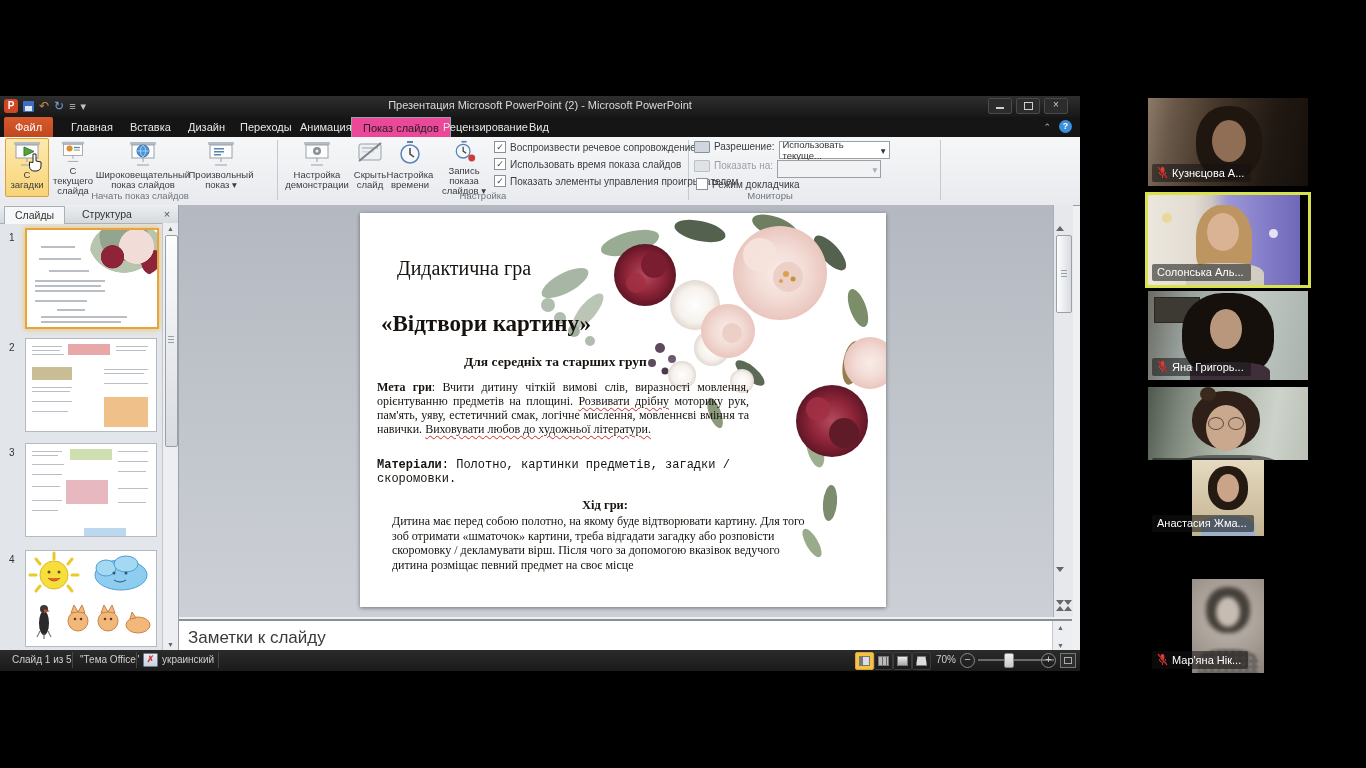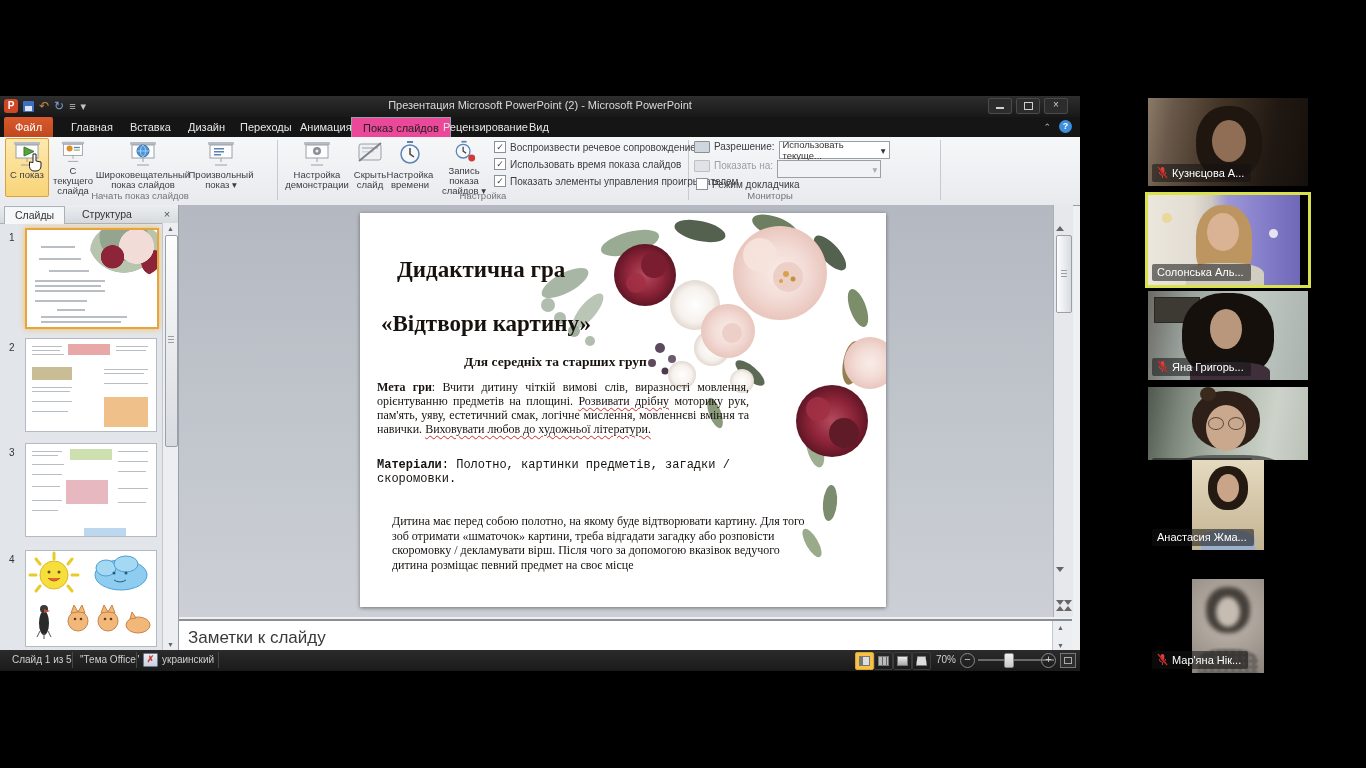--- a/index.html
+++ b/index.html
@@ -72,21 +72,21 @@
   .pane-scroll{position:absolute;left:162px;top:18px;width:15px;height:427px;background:#eceef1;border-left:1px solid #c4c8ce;}
   .sthumb{position:absolute;left:2px;width:11px;background:linear-gradient(#fdfdfd,#d8dbe0);border:1px solid #9aa0a8;border-radius:2px;}
   .grip{position:absolute;left:2px;width:6px;height:1px;background:#9aa0a8;}
   .sarrow{position:absolute;left:0;width:15px;font-size:7px;color:#666;text-align:center;}
 
   
   .editor{position:absolute;left:179px;top:109px;width:874px;height:412px;
           background:linear-gradient(#b4b8c0,#ccd0d6);}
   .slide{position:absolute;left:181px;top:8px;width:526px;height:394px;background:#fff;
          box-shadow:0 1px 4px rgba(0,0,0,.45);font-family:"Liberation Serif",serif;color:#17120e;overflow:hidden;}
-  .sl-h1{position:absolute;left:37px;top:44px;font-size:23px;font-weight:bold;}
+  .sl-h1{position:absolute;left:37px;top:44px;font-size:20px;font-weight:normal;}
   .sl-h2{position:absolute;left:21px;top:98px;font-size:23px;font-weight:bold;}
   .sl-sub{position:absolute;left:104px;top:141px;font-size:13.5px;font-weight:bold;}
   .sl-meta{position:absolute;left:17px;top:167px;width:372px;font-size:12px;line-height:14px;text-align:justify;}
   .sl-mat{position:absolute;left:17px;top:245px;width:400px;font-size:12px;font-family:Liberation Mono, monospace;}
   .sl-flowlab{position:absolute;left:30px;top:285px;width:430px;text-align:center;font-size:12.5px;font-weight:bold;}
   .sl-flow{position:absolute;left:32px;top:301px;width:420px;font-size:12px;line-height:14.5px;}
   .wavy{text-decoration:underline wavy #cc2a2a 1px;text-underline-offset:2px;}
   .bold{font-weight:bold;}
 
   
@@ -182,21 +182,21 @@
       <div class="gsep" style="left:688px;"></div>
       <div class="gsep" style="left:940px;"></div>
 
       <div class="bigbtn hl" style="left:5px;width:42px;">
         <svg width="32" height="28" viewBox="0 0 32 28">
           <rect x="3" y="2" width="26" height="3" rx="1" fill="#b5bcc4"></rect>
           <rect x="5" y="5" width="22" height="13" fill="#fdfdfd" stroke="#9aa0a8"></rect>
           <path d="M16 18 v4 M10 25 h12" stroke="#9aa0a8" fill="none"></path>
           <polygon points="13,7 23,11.5 13,16" fill="#54a33c" stroke="#3c7a2a"></polygon>
         </svg>
-        <span>С показ</span>
+        <span>С загадки</span>
       </div>
       <div class="bigbtn" style="left:49px;width:48px;">
         <svg width="32" height="28" viewBox="0 0 32 28">
           <rect x="3" y="2" width="26" height="3" rx="1" fill="#b5bcc4"></rect>
           <rect x="5" y="5" width="22" height="13" fill="#fdfdfd" stroke="#9aa0a8"></rect>
           <path d="M16 18 v4 M10 25 h12" stroke="#9aa0a8" fill="none"></path>
           <circle cx="12" cy="10" r="3.5" fill="#d98f2d"></circle>
           <rect x="17" y="8" width="7" height="1.5" fill="#5b84b5"></rect>
           <rect x="17" y="11" width="7" height="1.5" fill="#9fb66a"></rect>
         </svg>
@@ -487,20 +487,21 @@
           <circle cx="472" cy="208" r="36" fill="url(#gburg)"></circle>
           <circle cx="484" cy="220" r="15" fill="#5f1b28"></circle>
           <circle cx="458" cy="196" r="12" fill="#a23045" opacity=".85"></circle>
         </svg>
 
         <div class="sl-h1">Дидактична гра</div>
         <div class="sl-h2">«Відтвори картину»</div>
         <div class="sl-sub">Для середніх та старших груп</div>
         <div class="sl-meta"><span class="bold">Мета гри</span><span>: Вчити дитину чіткій вимові слів, виразності мовлення, орієнтуванню предметів на площині. </span><span class="wavy">Розвивати дрібну</span><span> моторику рук, пам'ять, уяву, естетичний смак, логічне мислення, мовленнєві вміння та навички. </span><span class="wavy">Виховувати любов до художньої літератури.</span></div>
         <div class="sl-mat"><span class="bold">Матеріали</span><span>: Полотно, картинки предметів, загадки / скоромовки.</span></div>
+        <div class="sl-flowlab">Хід гри:</div>
         <div class="sl-flow">Дитина має перед собою полотно, на якому буде відтворювати картину. Для того зоб отримати «шматочок» картини, треба відгадати загадку або розповісти скоромовку / декламувати вірш. Після чого за допомогою вказівок ведучого дитина розміщає певний предмет на своє місце</div>
       </div>
     </div>
 
     <div class="vscroll">
       <div class="vbtn" style="top:0;"><span class="tri up"></span></div>
       <div class="vthumb">
         <span class="grip" style="left:4px;top:34px;"></span>
           <span class="grip" style="left:4px;top:37px;"></span>
           <span class="grip" style="left:4px;top:40px;"></span>
@@ -610,21 +611,21 @@
       <div class="face" style="left:58px;top:18px;width:40px;height:46px;border-radius:50%;background:#c9a88d;"></div>
       <div class="photo" style="left:60px;top:30px;width:14px;height:11px;border-radius:50%;border:1.5px solid #5a4a3c;background:transparent;"></div>
       <div class="photo" style="left:80px;top:30px;width:14px;height:11px;border-radius:50%;border:1.5px solid #5a4a3c;background:transparent;"></div>
       <div class="torso" style="left:28px;bottom:-6px;width:104px;height:30px;border-radius:35% 35% 0 0;background:#5d625c;"></div>
     </div>
     <div class="nlabel">
       <span>Плюйко Анатас...</span>
     </div>
   </div>
 
-  <div class="tile" style="top:460px;height:90px;">
+  <div class="tile" style="top:460px;height:76px;">
     <div class="vid" style="left:44px;width:72px;background:linear-gradient(180deg,#e5dac0 0%,#d4c6a8 50%,#c2b492 100%);">
       <div class="hair" style="left:16px;top:6px;width:40px;height:44px;border-radius:46%;background:#241a12;"></div>
       <div class="face" style="left:25px;top:14px;width:22px;height:28px;border-radius:50%;background:#caa488;"></div>
       <div class="torso" style="left:9px;bottom:-4px;width:54px;height:24px;border-radius:40% 40% 0 0;background:#9db0c9;"></div>
     </div>
     <div class="nlabel">
       <span>Анастасия Жма...</span>
     </div>
   </div>
 

